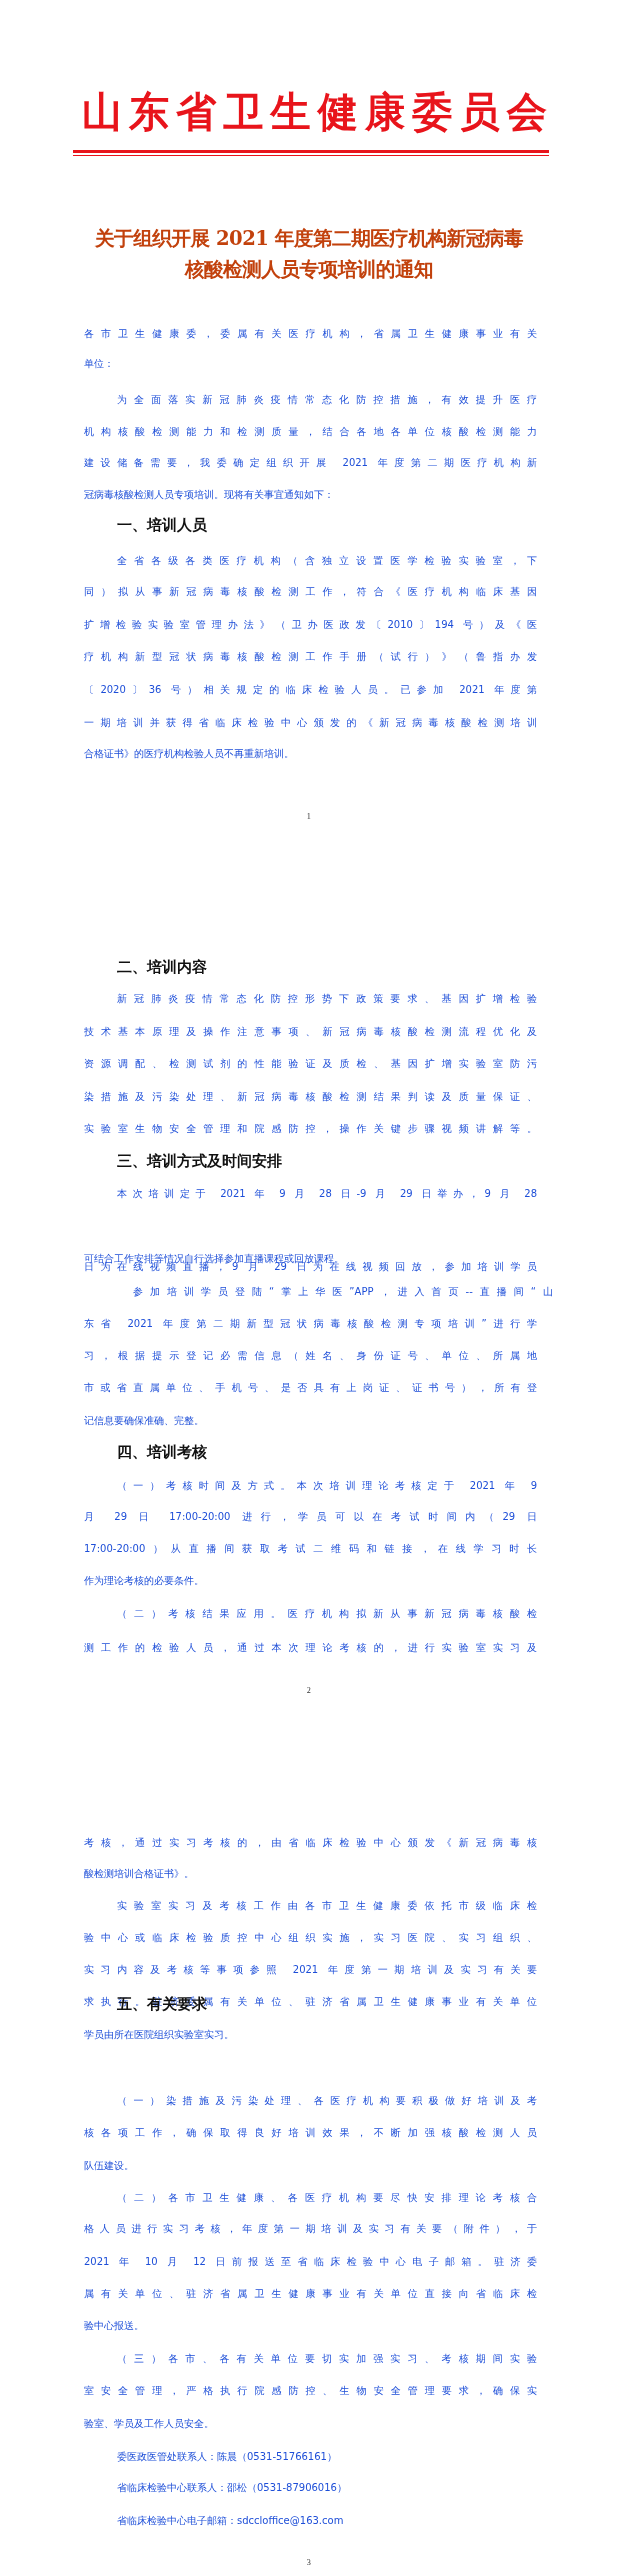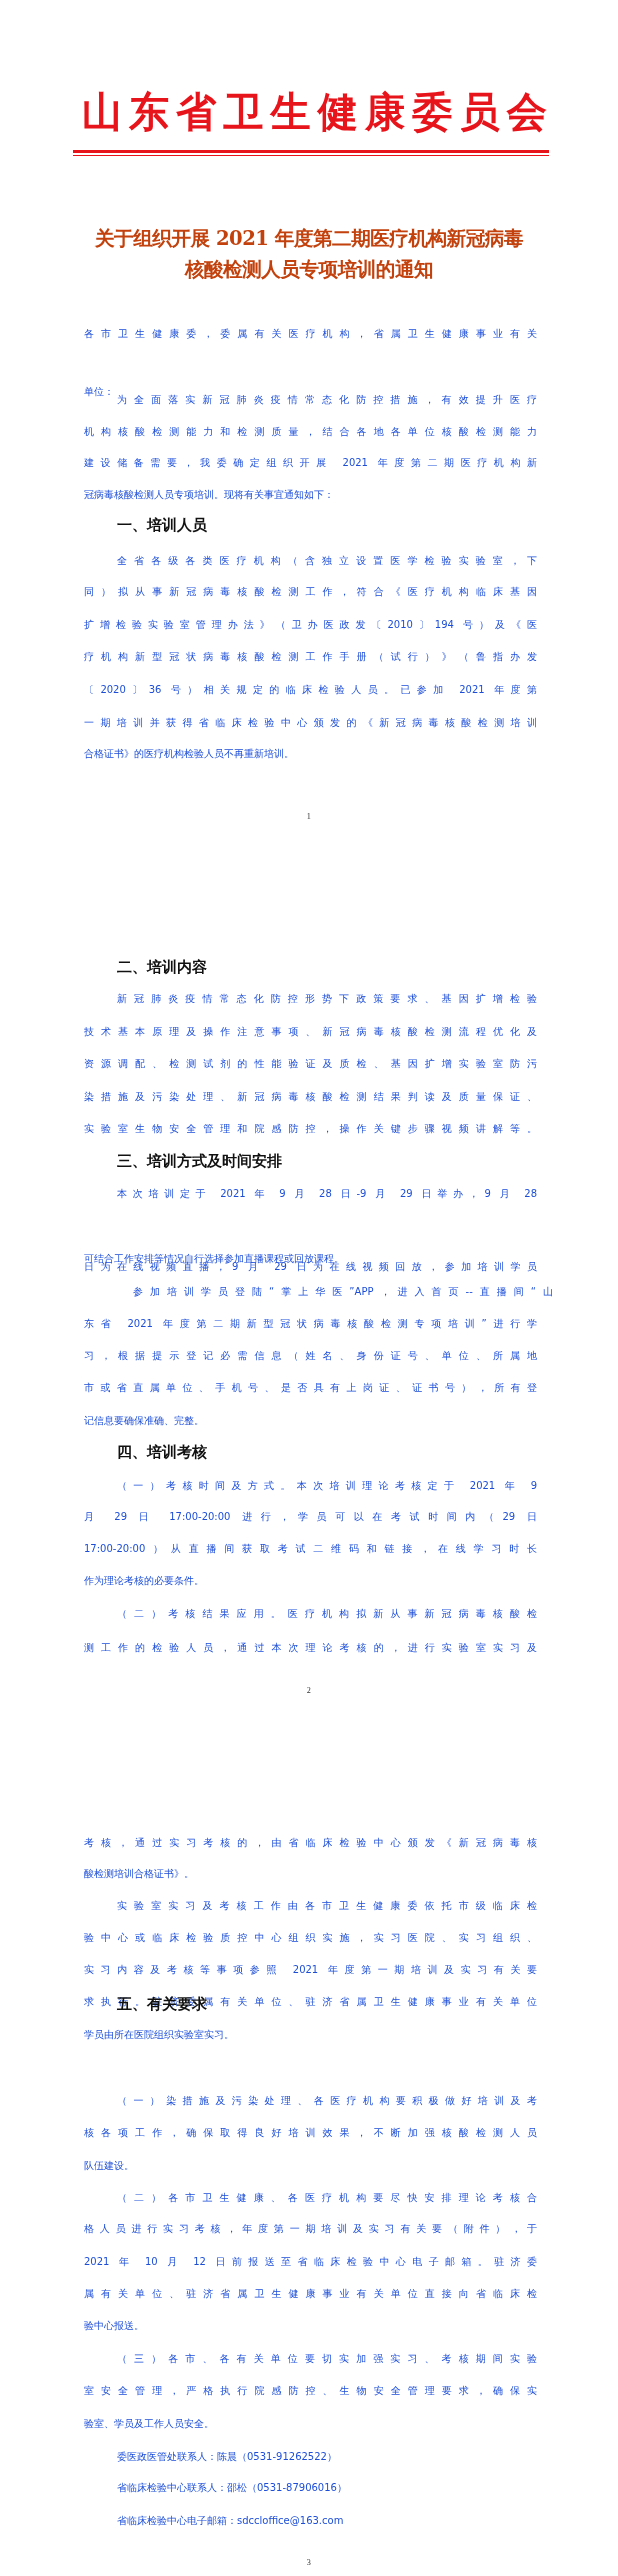--- a/index.html
+++ b/index.html
@@ -30,21 +30,21 @@
 
 <div class="abs redhead">山东省卫生健康委员会</div>
 <div class="abs redline-thick"></div>
 <div class="abs redline-thin"></div>
 
 <div class="abs title" style="top:227px;">关于组织开展 2021 年度第二期医疗机构新冠病毒</div>
 <div class="abs title" style="top:258px;">核酸检测人员专项培训的通知</div>
 
 <div id="body-lines">
     <div class="line full" style="top: 325px;">各市卫生健康委，委属有关医疗机构，省属卫生健康事业有关</div>
-    <div class="line full last" style="top: 355px; margin-top: 28px;">单位：</div>
+    <div class="line full last" style="top: 355px;">单位：</div>
     <div class="line ind" style="top: 391px;">为全面落实新冠肺炎疫情常态化防控措施，有效提升医疗</div>
     <div class="line full" style="top: 423px;">机构核酸检测能力和检测质量，结合各地各单位核酸检测能力</div>
     <div class="line full" style="top: 454px;">建设储备需要，我委确定组织开展 2021 年度第二期医疗机构新</div>
     <div class="line full last" style="top: 486px;">冠病毒核酸检测人员专项培训。现将有关事宜通知如下：</div>
     <div class="heading" style="top: 517px;">一、培训人员</div>
     <div class="line ind" style="top: 552px;">全省各级各类医疗机构（含独立设置医学检验实验室，下</div>
     <div class="line full" style="top: 583px;">同）拟从事新冠病毒核酸检测工作，符合《医疗机构临床基因</div>
     <div class="line full" style="top: 616px;">扩增检验实验室管理办法》（卫办医政发〔2010〕194 号）及《医</div>
     <div class="line full" style="top: 648px;">疗机构新型冠状病毒核酸检测工作手册（试行）》（鲁指办发</div>
     <div class="line full" style="top: 681px;">〔2020〕36 号）相关规定的临床检验人员。已参加 2021 年度第</div>
@@ -84,21 +84,21 @@
     <div class="line full" style="top: 2124px;">核各项工作，确保取得良好培训效果，不断加强核酸检测人员</div>
     <div class="line full last" style="top: 2157px;">队伍建设。</div>
     <div class="line ind" style="top: 2189px;">（二）各市卫生健康、各医疗机构要尽快安排理论考核合</div>
     <div class="line full" style="top: 2220px;">格人员进行实习考核，年度第一期培训及实习有关要（附件），于</div>
     <div class="line full" style="top: 2253px;">2021 年 10 月 12 日前报送至省临床检验中心电子邮箱。驻济委</div>
     <div class="line full" style="top: 2285px;">属有关单位、驻济省属卫生健康事业有关单位直接向省临床检</div>
     <div class="line full last" style="top: 2317px;">验中心报送。</div>
     <div class="line ind" style="top: 2350px;">（三）各市、各有关单位要切实加强实习、考核期间实验</div>
     <div class="line full" style="top: 2382px;">室安全管理，严格执行院感防控、生物安全管理要求，确保实</div>
     <div class="line full last" style="top: 2415px;">验室、学员及工作人员安全。</div>
-    <div class="line ind last" style="top: 2448px;">委医政医管处联系人：陈晨（0531-91262522）</div>
+    <div class="line ind last" style="top: 2448px;">委医政医管处联系人：陈晨（0531-51766161）</div>
     <div class="line ind last" style="top: 2479px;">省临床检验中心联系人：邵松（0531-87906016）</div>
     <div class="line ind last" style="top: 2512px;">省临床检验中心电子邮箱：sdccloffice@163.com</div>
   </div>
 
 <div id="page-numbers">
     <div class="pagenum" style="top: 812px;">1</div>
     <div class="pagenum" style="top: 1686px;">2</div>
     <div class="pagenum" style="top: 2558px;">3</div>
   </div>
 

